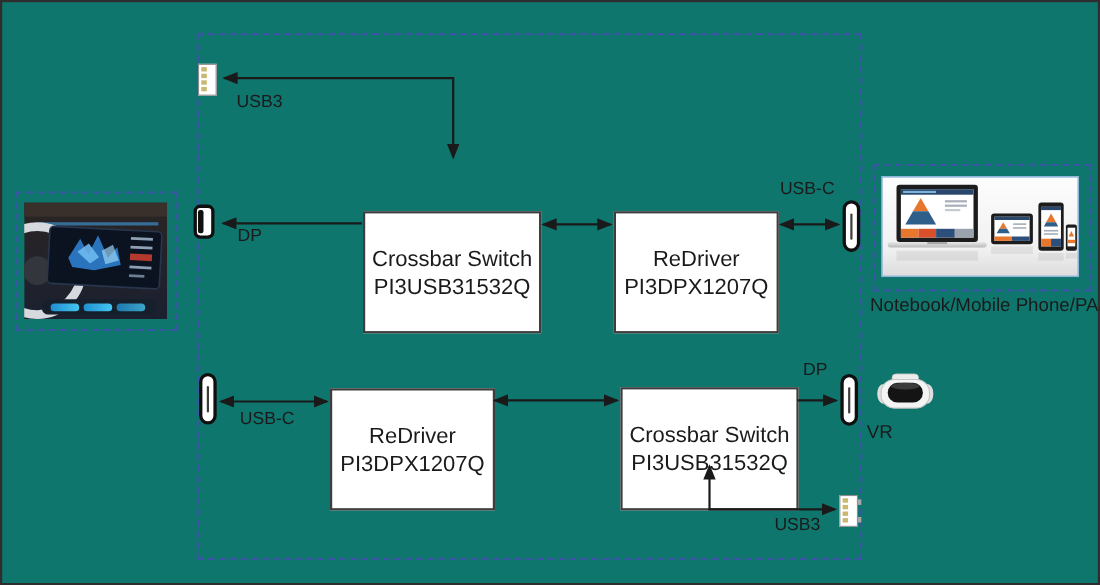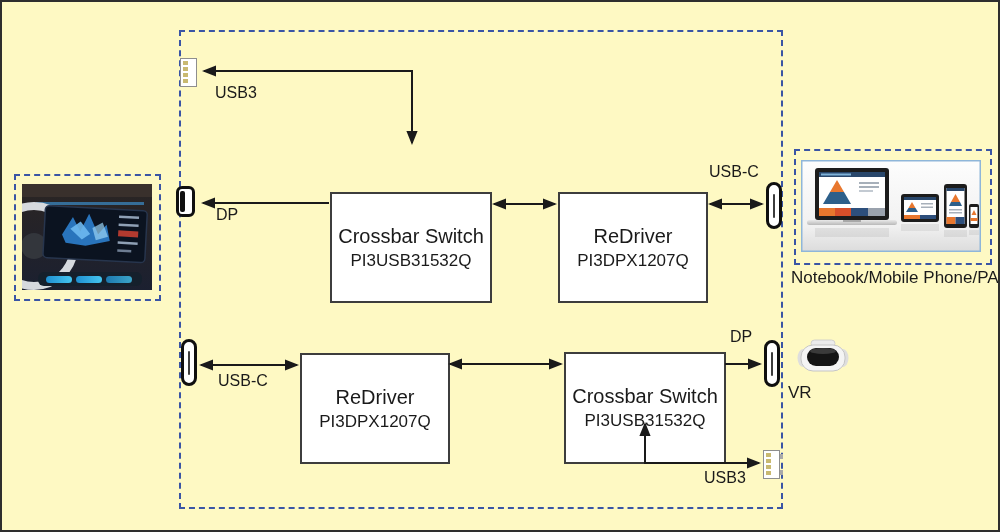--- a/index.html
+++ b/index.html
@@ -1,33 +1,33 @@
 <!DOCTYPE html>
 <html><head>
 <meta charset="utf-8">
 <style>
   html,body{margin:0;padding:0;background:#ffffff;}
   .canvas{
     position:relative;width:996px;height:528px;margin:0;
-    border:2px solid #2e2e2e;background:#fef9c3;overflow:hidden;
+    border:2px solid #2e2e2e;background:#0f766e;overflow:hidden;
     font-family:"Liberation Sans","DejaVu Sans",sans-serif;color:#1a1a1a;
   }
   .dashed-rect{position:absolute;border:2px dashed #3a55a5;background:transparent;}
   .main-region{left:177px;top:28px;width:600px;height:475px;}
   .car-region{left:12px;top:172px;width:143px;height:123px;}
   .devices-region{left:792px;top:147px;width:194px;height:112px;}
 
   .block{
     position:absolute;border:2px solid #3d3d3d;background:#ffffff;
     display:flex;flex-direction:column;align-items:center;justify-content:center;
     text-align:center;
     margin-top:44px;
   }
   .block .title{font-size:20px;line-height:26px;}
-  .block .part{font-size:17px;line-height:24px;}
+  .block .part{font-size:20px;line-height:24px;}
   .blk-crossbar-top{left:328px;top:146px;width:158px;height:107px;}
   .blk-redriver-top{left:556px;top:146px;width:146px;height:107px;}
   .blk-redriver-bot{left:298px;top:307px;width:146px;height:107px;}
   .blk-crossbar-bot{left:562px;top:306px;width:158px;height:108px;}
 
   .port-label{position:absolute;font-size:16px;line-height:18px;white-space:nowrap;}
   .caption{position:absolute;font-size:17px;line-height:20px;white-space:nowrap;}
 
   
   .usb3-conn{position:absolute;width:15px;height:27px;background:#ffffff;border:1.5px solid #8e8e8e;}

